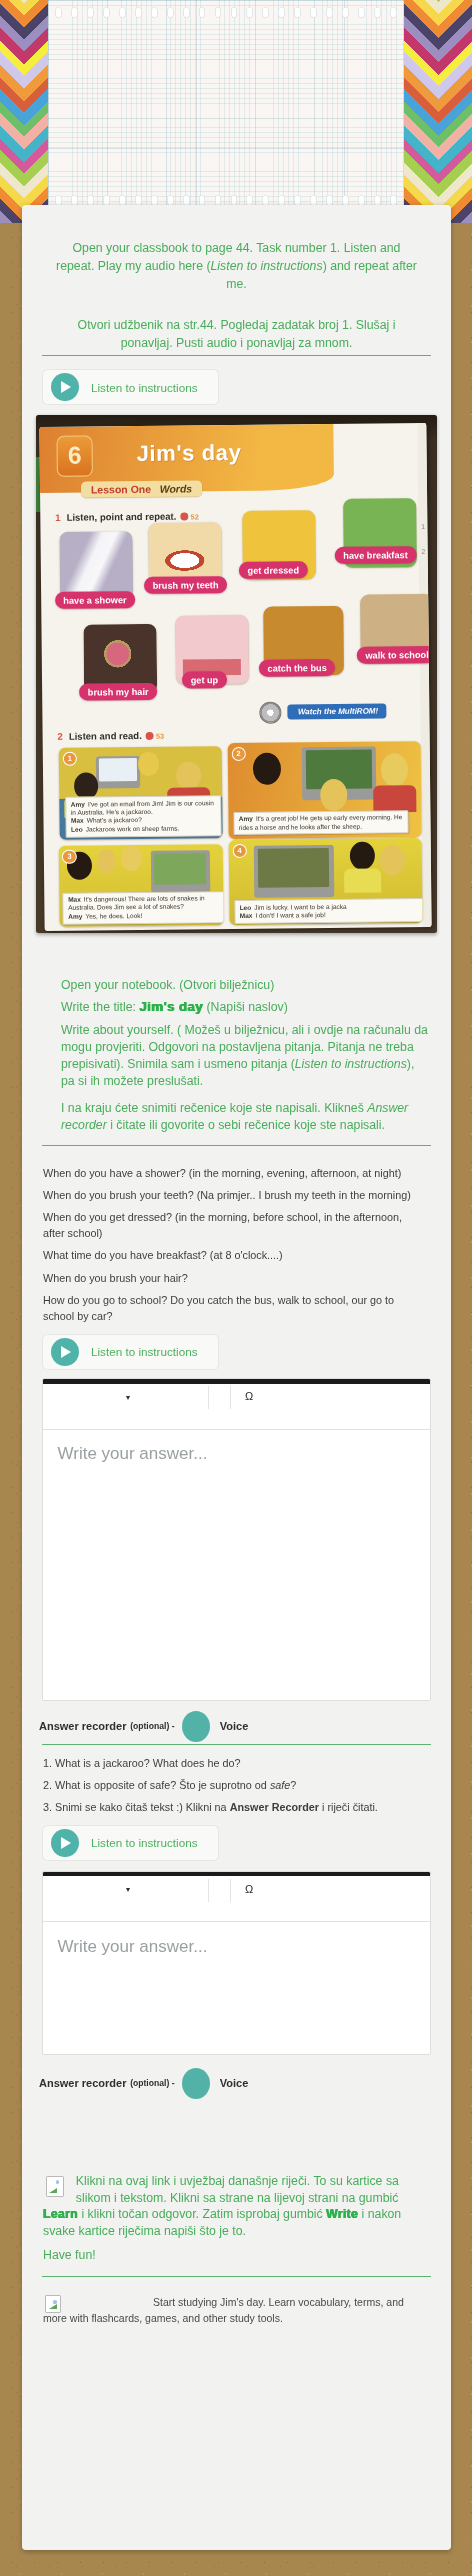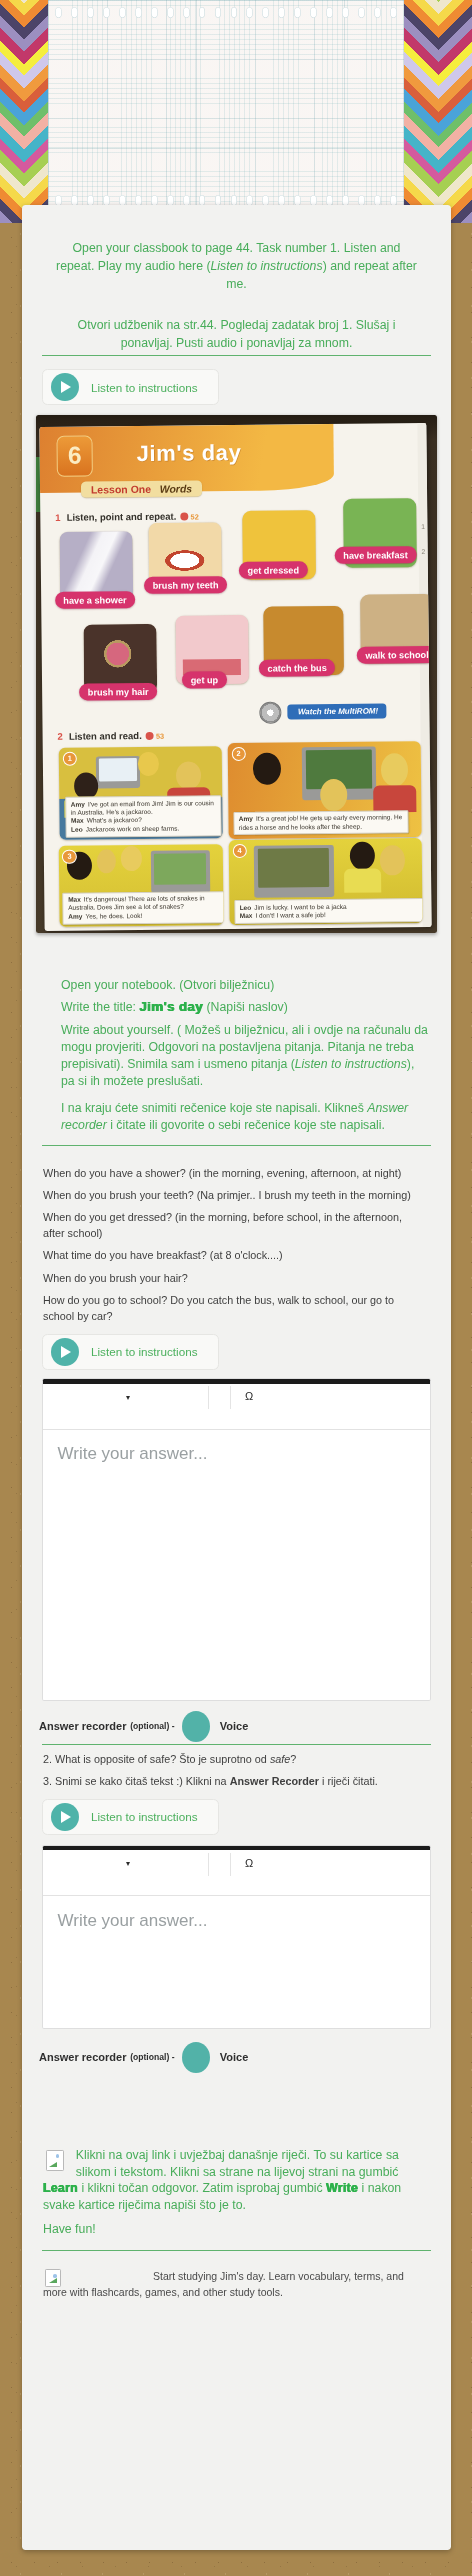--- a/index.html
+++ b/index.html
@@ -378,20 +378,21 @@
     <span class="rec-optional">(optional) -</span>
     <span class="rec-circle"></span>
     <span class="rec-voice">Voice</span>
   </div>
 
 
   <hr class="hr-green m4">
 
 
   <div class="q2block">
+    <p class="first">1. What is a jackaroo? What does he do?</p>
     <p><span>2. What is opposite of safe? Što je suprotno od </span><span class="it">safe</span><span>?</span></p>
     <p><span>3. Snimi se kako čitaš tekst :) Klikni na </span><b>Answer Recorder</b><span> i riječi čitati.</span></p>
   </div>
 
   <div class="audio-btn" style="margin-top:9.9px;">
     <span class="play-circle">
         <span class="play-tri"></span>
       </span>
     <span class="audio-label">Listen to instructions</span>
   </div>

